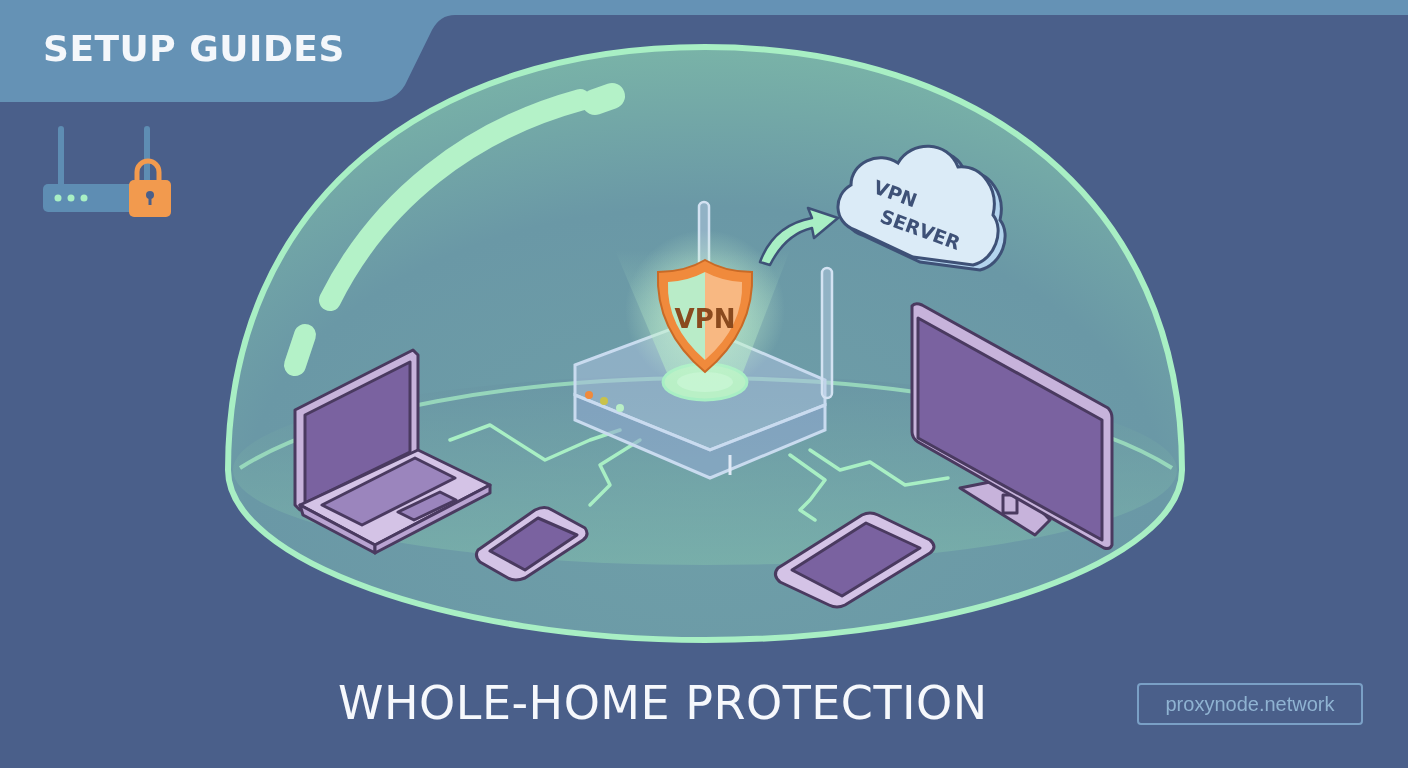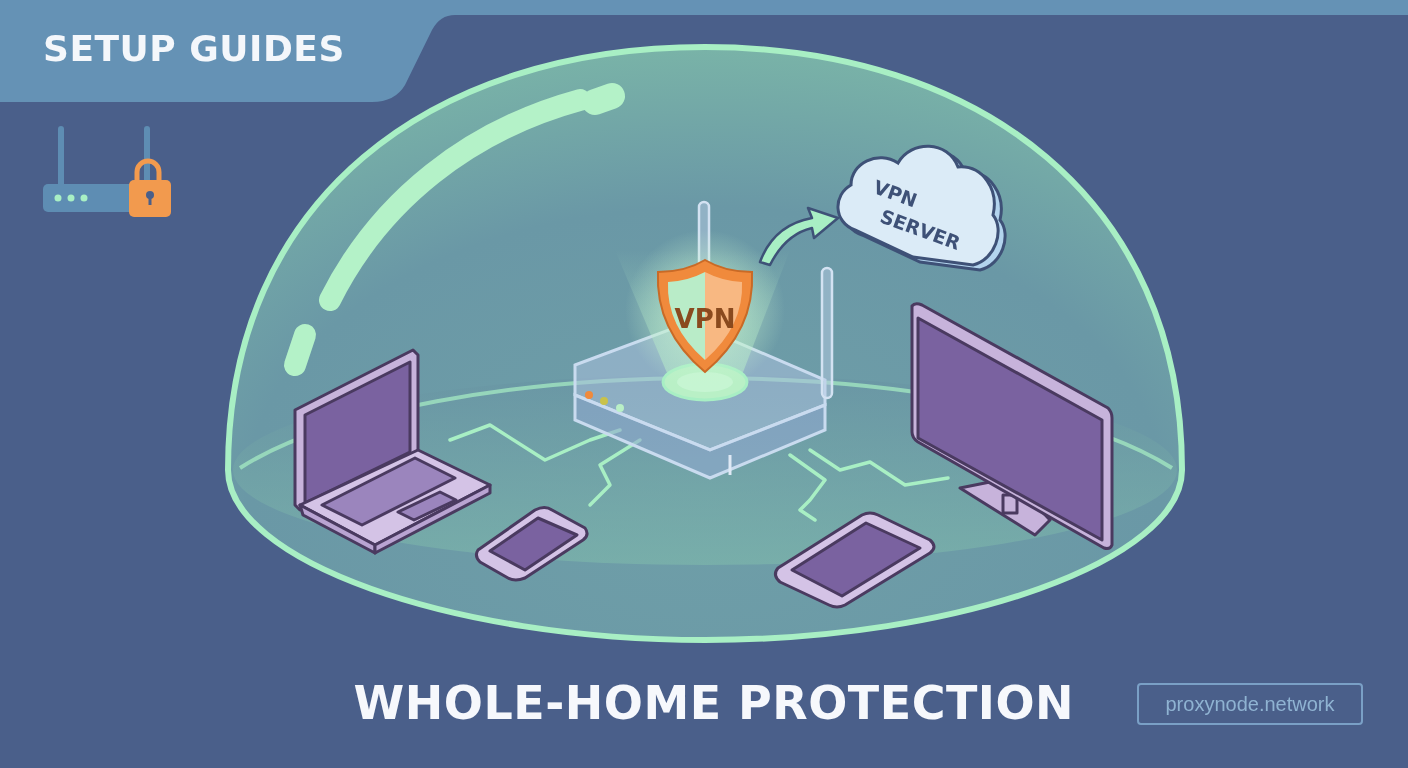--- a/index.html
+++ b/index.html
@@ -2,21 +2,21 @@
 <html><head>
 <meta charset="utf-8">
 <style>
   html, body { margin: 0; padding: 0; }
   body { width: 1408px; height: 768px; overflow: hidden; background: #4a5f8a; font-family: "DejaVu Sans", sans-serif; }
   .stage { position: relative; width: 1408px; height: 768px; background: #4a5f8a; overflow: hidden; }
   .top-band { position: absolute; left: 0; top: 0; width: 1408px; height: 15px; background: #6592b5; }
   .banner { position: absolute; left: 0; top: 0; }
   .banner-title { position: absolute; left: 43px; top: 28px; font-family: "DejaVu Sans", sans-serif; font-weight: bold; font-size: 36px; letter-spacing: 0.5px; color: #f4f7fb; white-space: nowrap; }
   .art { position: absolute; left: 0; top: 0; }
-  .headline { position: absolute; left: 338px; top: 676px; width: 736px; text-align: right; font-family: "DejaVu Sans", sans-serif; font-weight: bold; font-size: 46px; color: #f6f8fc; letter-spacing: 0.5px; white-space: nowrap; }
+  .headline { position: absolute; left: 338px; top: 676px; width: 736px; text-align: left; font-family: "DejaVu Sans", sans-serif; font-weight: normal; font-size: 46px; color: #f6f8fc; letter-spacing: 0.5px; white-space: nowrap; }
   .url-badge { position: absolute; left: 1137px; top: 683px; width: 226px; height: 42px; box-sizing: border-box; border: 2px solid #7aa0c6; border-radius: 4px; display: flex; align-items: center; justify-content: center; color: #8fb3d2; font-family: "Liberation Sans", sans-serif; font-size: 20px; text-decoration: none; }
   .label-svg { font-family: "DejaVu Sans", sans-serif; font-weight: bold; }
 </style>
 </head>
 <body>
 
 <div class="stage">
 
   <div class="top-band"></div>
 

